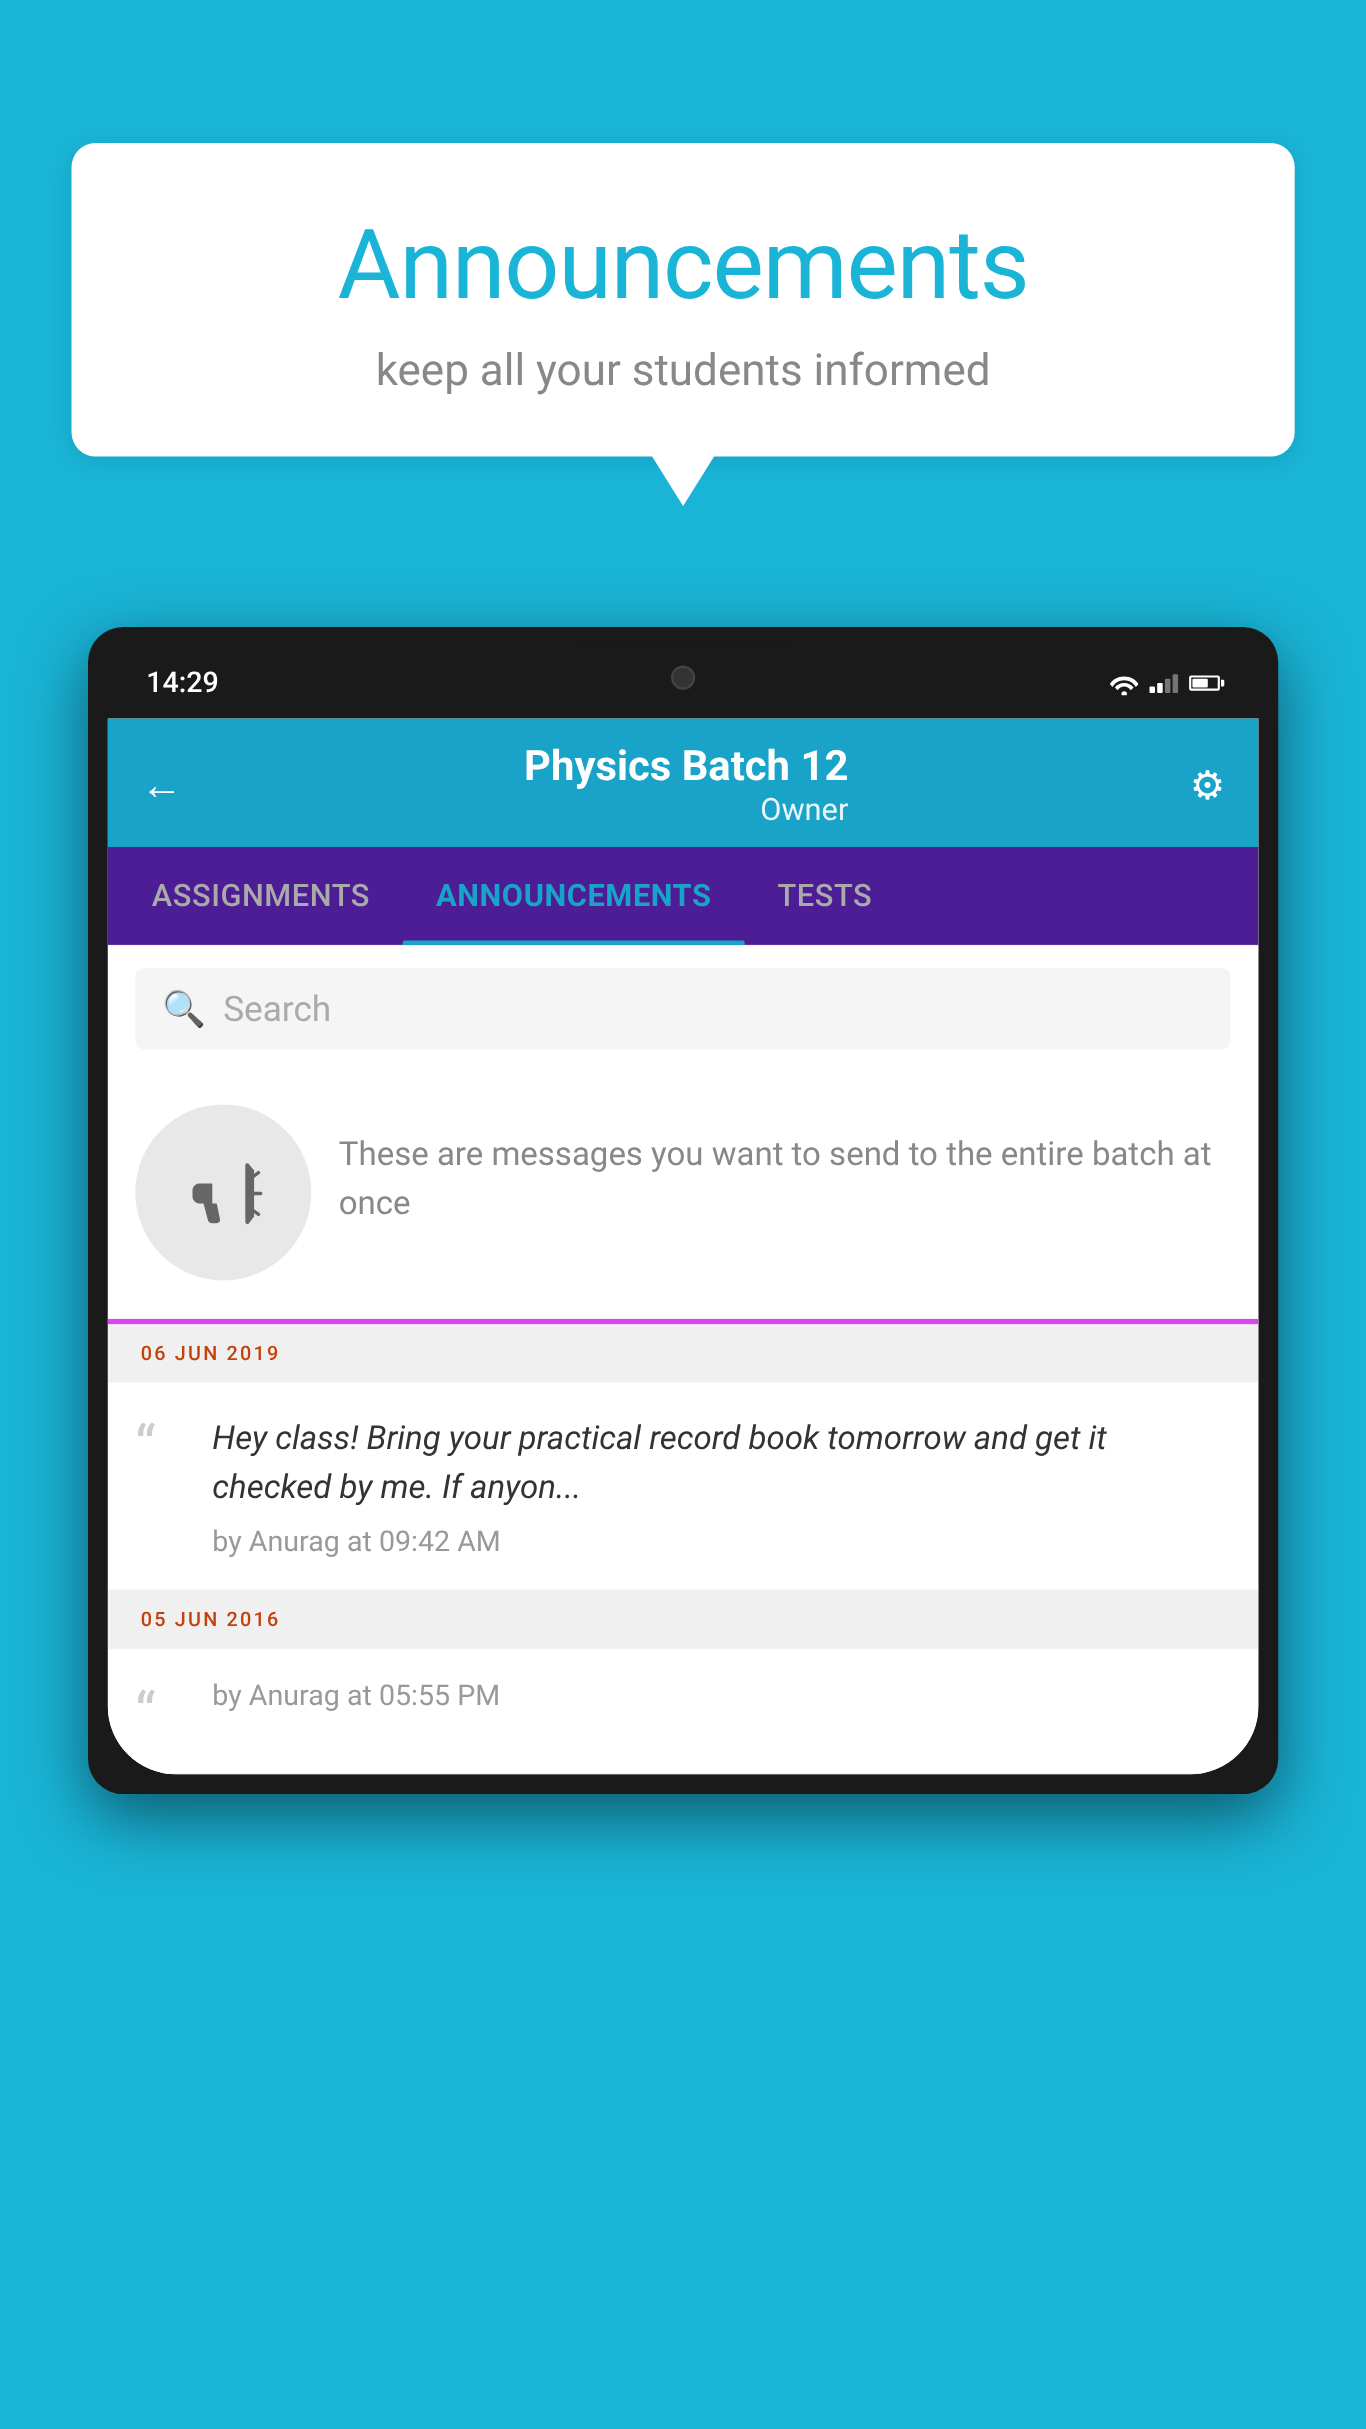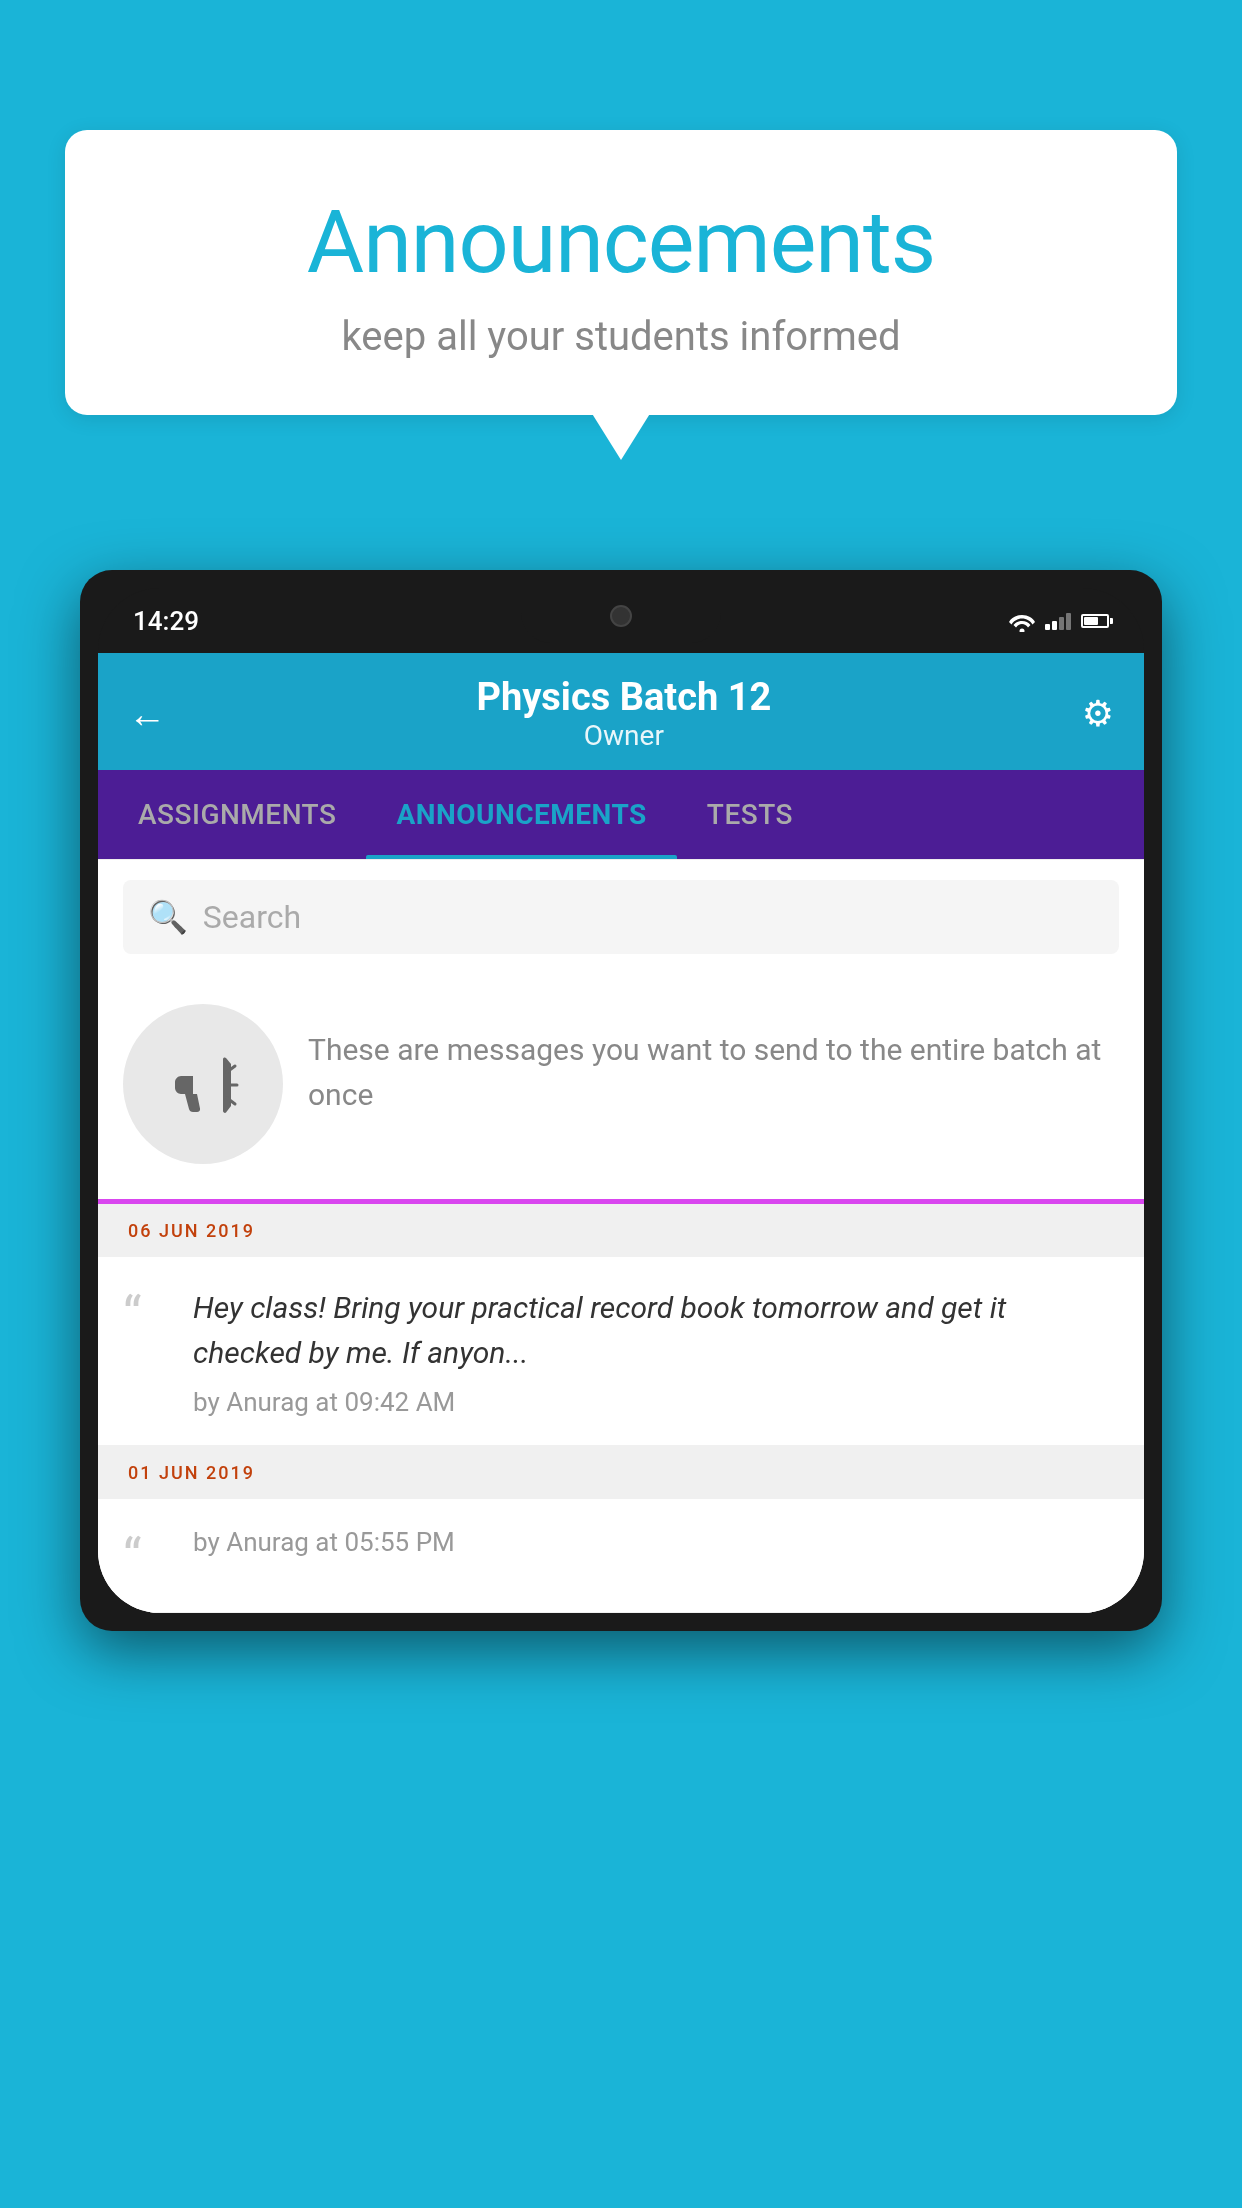--- a/index.html
+++ b/index.html
@@ -180,21 +180,21 @@
       justify-content: space-between;
     }
 
     .header-back {
       color: white;
       font-size: 38px;
       cursor: pointer;
     }
 
     .header-title-area {
-      text-align: center;
+      text-align: right;
     }
 
     .header-title {
       color: white;
       font-size: 38px;
       font-weight: 700;
     }
 
     .header-subtitle {
       color: rgba(255,255,255,0.9);
@@ -447,21 +447,21 @@
 
       <div class="announcement-item">
         <div class="quote-icon">“</div>
         <div class="announcement-content">
           <div class="announcement-text">Hey class! Bring your practical record book tomorrow and get it checked by me. If anyon...</div>
           <div class="announcement-meta">by Anurag at 09:42 AM</div>
         </div>
       </div>
 
       <div class="date-separator">
-        <span>01  JUN  2019</span>
+        <span>05  JUN  2016</span>
       </div>
 
       <div class="announcement-item">
         <div class="quote-icon">“</div>
         <div class="announcement-content">
           <div class="announcement-meta">by Anurag at 05:55 PM</div>
         </div>
       </div>
 
     </div>

